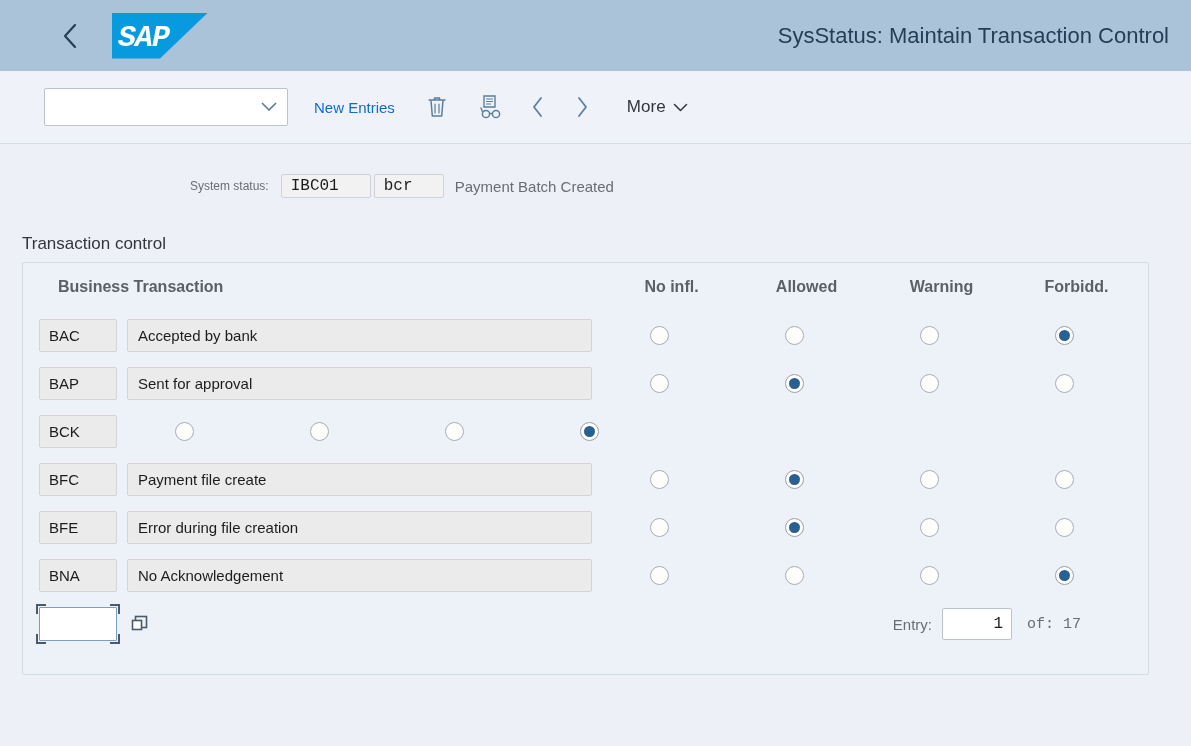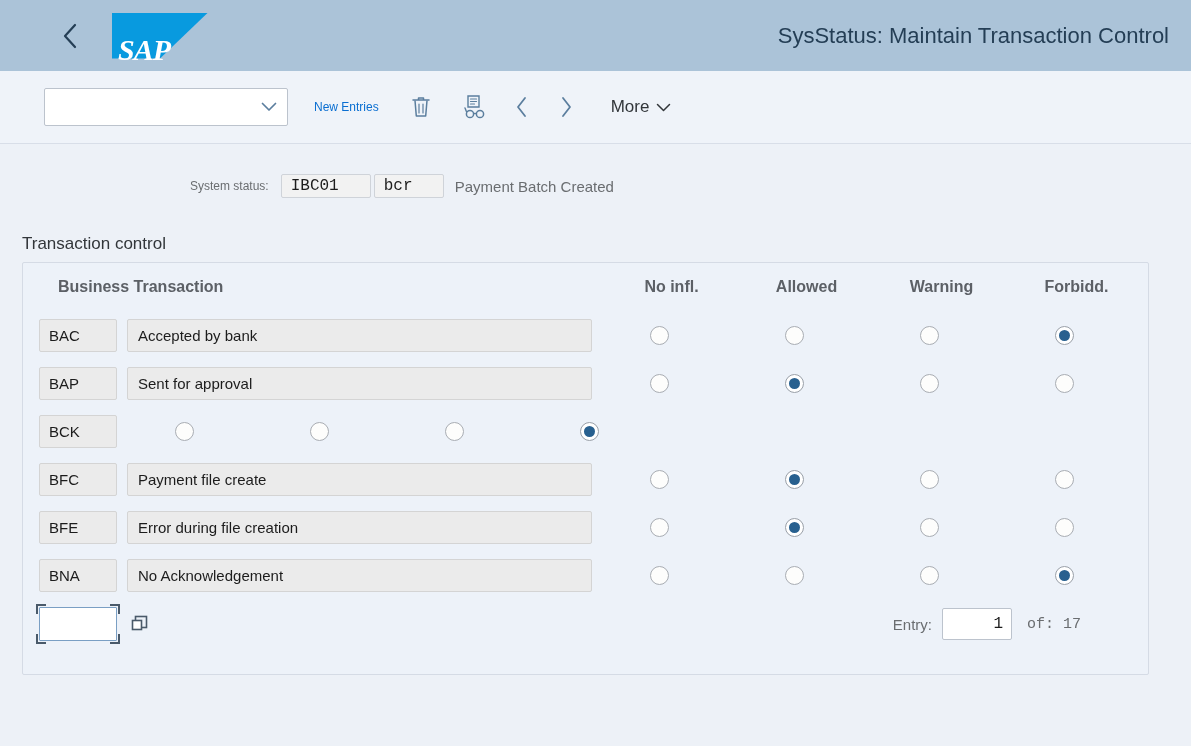--- a/index.html
+++ b/index.html
@@ -45,22 +45,22 @@
   }
   .sap-logo .shape {
     position: absolute;
     inset: 0;
     background: #089adf;
     clip-path: polygon(0 0, 100% 0, 50% 100%, 0 100%);
   }
   .sap-logo .txt {
     position: absolute;
     left: 6px;
-    top: 20px;
-    font-family: Liberation Serif, serif;
+    top: 8px;
+    font-family: Liberation Mono, monospace;
     font-size: 30px;
     font-weight: bold;
     font-style: italic;
     color: #ffffff;
     letter-spacing: -1px;
     line-height: 34px;
   }
   .shell-title {
     position: absolute;
     right: 22px;
@@ -99,21 +99,21 @@
   .tb-select .val {
     flex: 1;
     padding-left: 8px;
     font-size: 15px;
     color: #32363a;
     overflow: hidden;
     white-space: nowrap;
   }
   .tb-btn-text {
     margin-left: 18px;
-    font-size: 12px;
+    font-size: 15px;
     color: #0a6ed1;
     cursor: pointer;
     padding: 6px 8px;
     white-space: nowrap;
   }
   .tb-icon {
     width: 40px;
     height: 40px;
     margin-left: 14px;
     display: flex;

